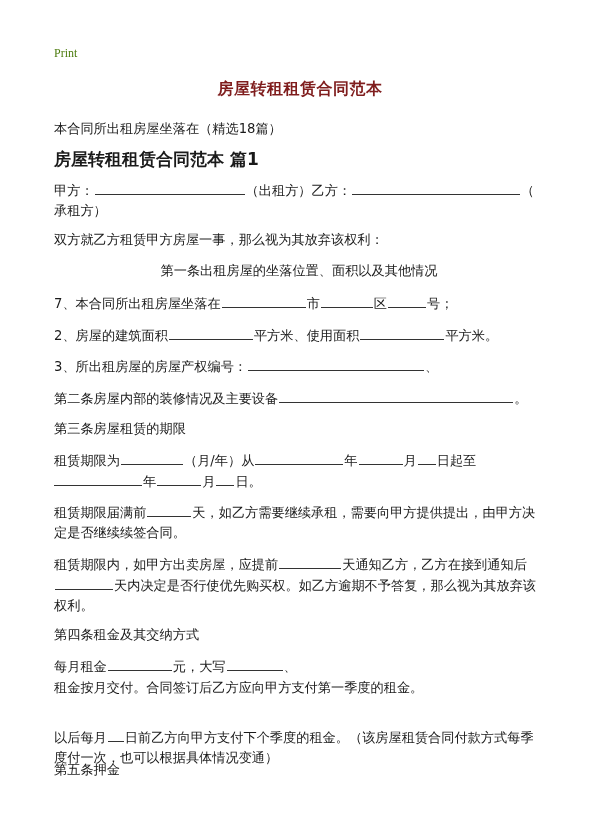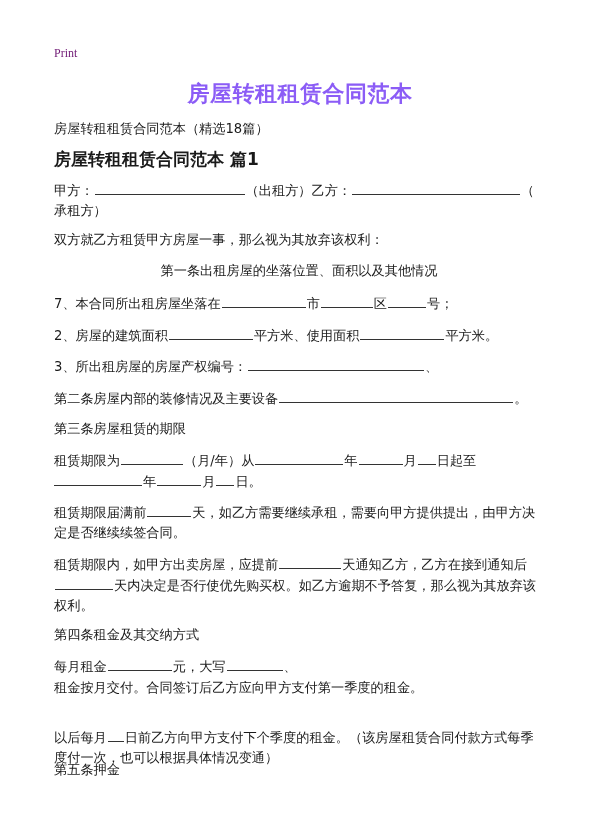--- a/index.html
+++ b/index.html
@@ -4,45 +4,45 @@
   <style>
     html, body { margin: 0; padding: 0; background: #ffffff; }
     body {
       width: 600px; height: 828px; overflow: hidden; position: relative;
       font-family: "DejaVu Sans", "Liberation Sans", sans-serif;
       color: #1a1a1a;
     }
     .print-label {
       position: absolute; left: 54px; top: 46px;
       font-family: "Liberation Serif", "DejaVu Serif", serif;
-      font-size: 12px; color: #701a75;
+      font-size: 12px; color: #4d7c0f;
     }
     .title {
       position: absolute; left: 0; top: 79px; width: 600px; text-align: center;
-      font-size: 22px; font-weight: bold; letter-spacing: 0.5px; color: #8b5cf6;
+      font-size: 16px; font-weight: bold; letter-spacing: 0.5px; color: #7f1d1d;
     }
     .p {
       position: absolute; left: 54px; width: 490px;
       font-size: 13.2px; line-height: 20px; color: #1a1a1a;
       white-space: normal;
     }
     .bold { font-weight: bold; font-size: 17px; }
     .blank {
       display: inline-block; border-bottom: 1px solid #333;
       height: 14px; vertical-align: baseline; margin: 0 1px;
     }
   </style>
 </head>
 <body>
 
 <div class="print-label">Print</div>
 
 <div class="title">房屋转租租赁合同范本</div>
 
-<div class="p" style="top:119px;">房屋转租租赁合同范本（精选18篇）</div>
+<div class="p" style="top:119px;">本合同所出租房屋坐落在（精选18篇）</div>
 
 <div class="p bold" style="top:149px;">房屋转租租赁合同范本 篇1</div>
 
 <div class="p" style="top:180px;">
   <span>甲方：</span><span class="blank" style="width:150px;"></span><span>（出租方）乙方：</span><span class="blank" style="width:168px;"></span><span>（</span><br><span>承租方）</span>
 </div>
 
 <div class="p" style="top:230px;">双方就乙方租赁甲方房屋一事，那么视为其放弃该权利：</div>
 
 <div class="p" style="top:261px;text-align:center;">第一条出租房屋的坐落位置、面积以及其他情况</div>

